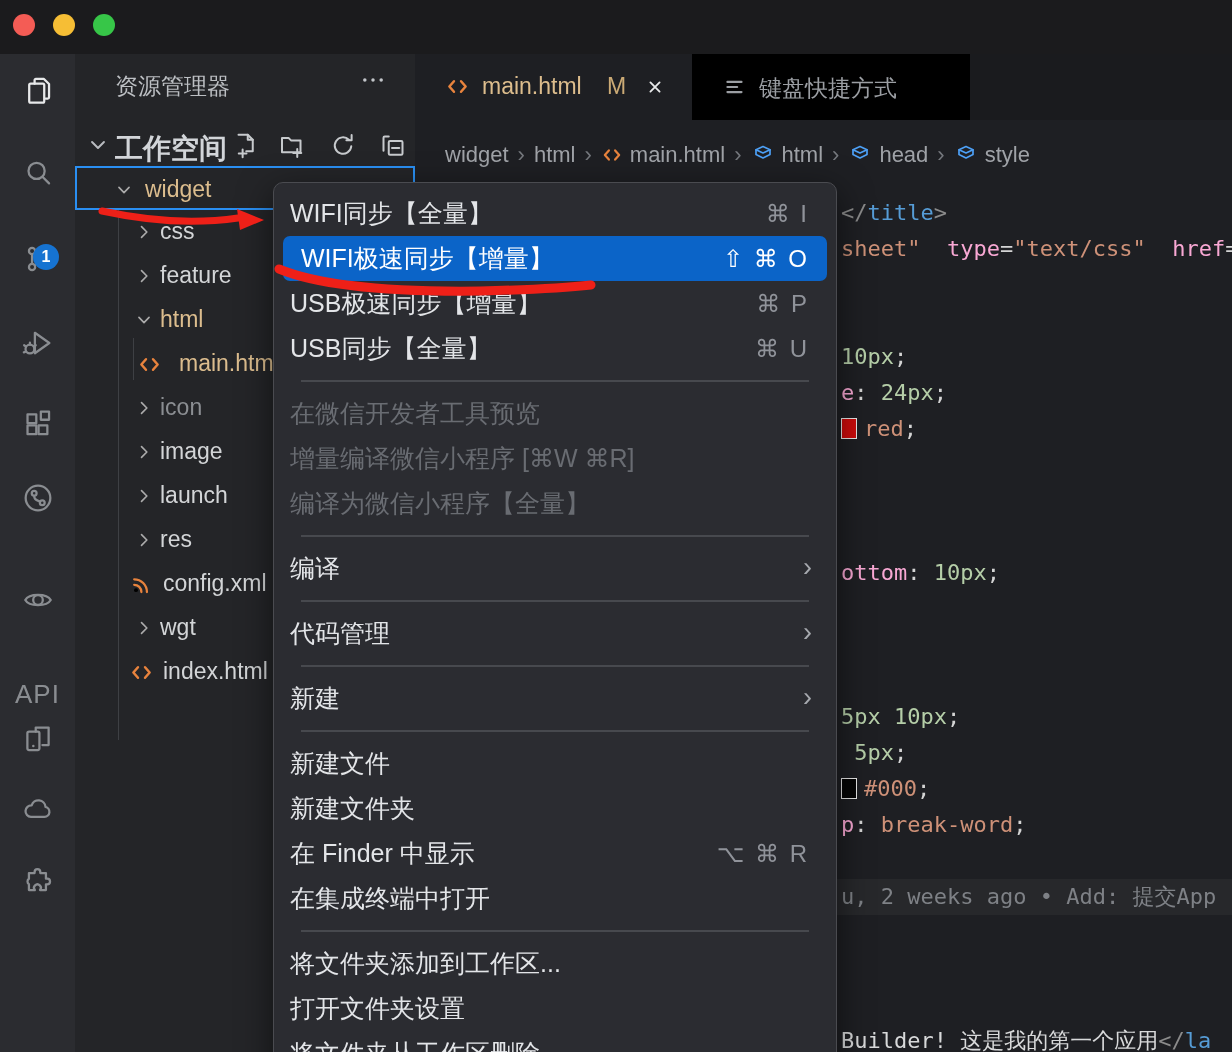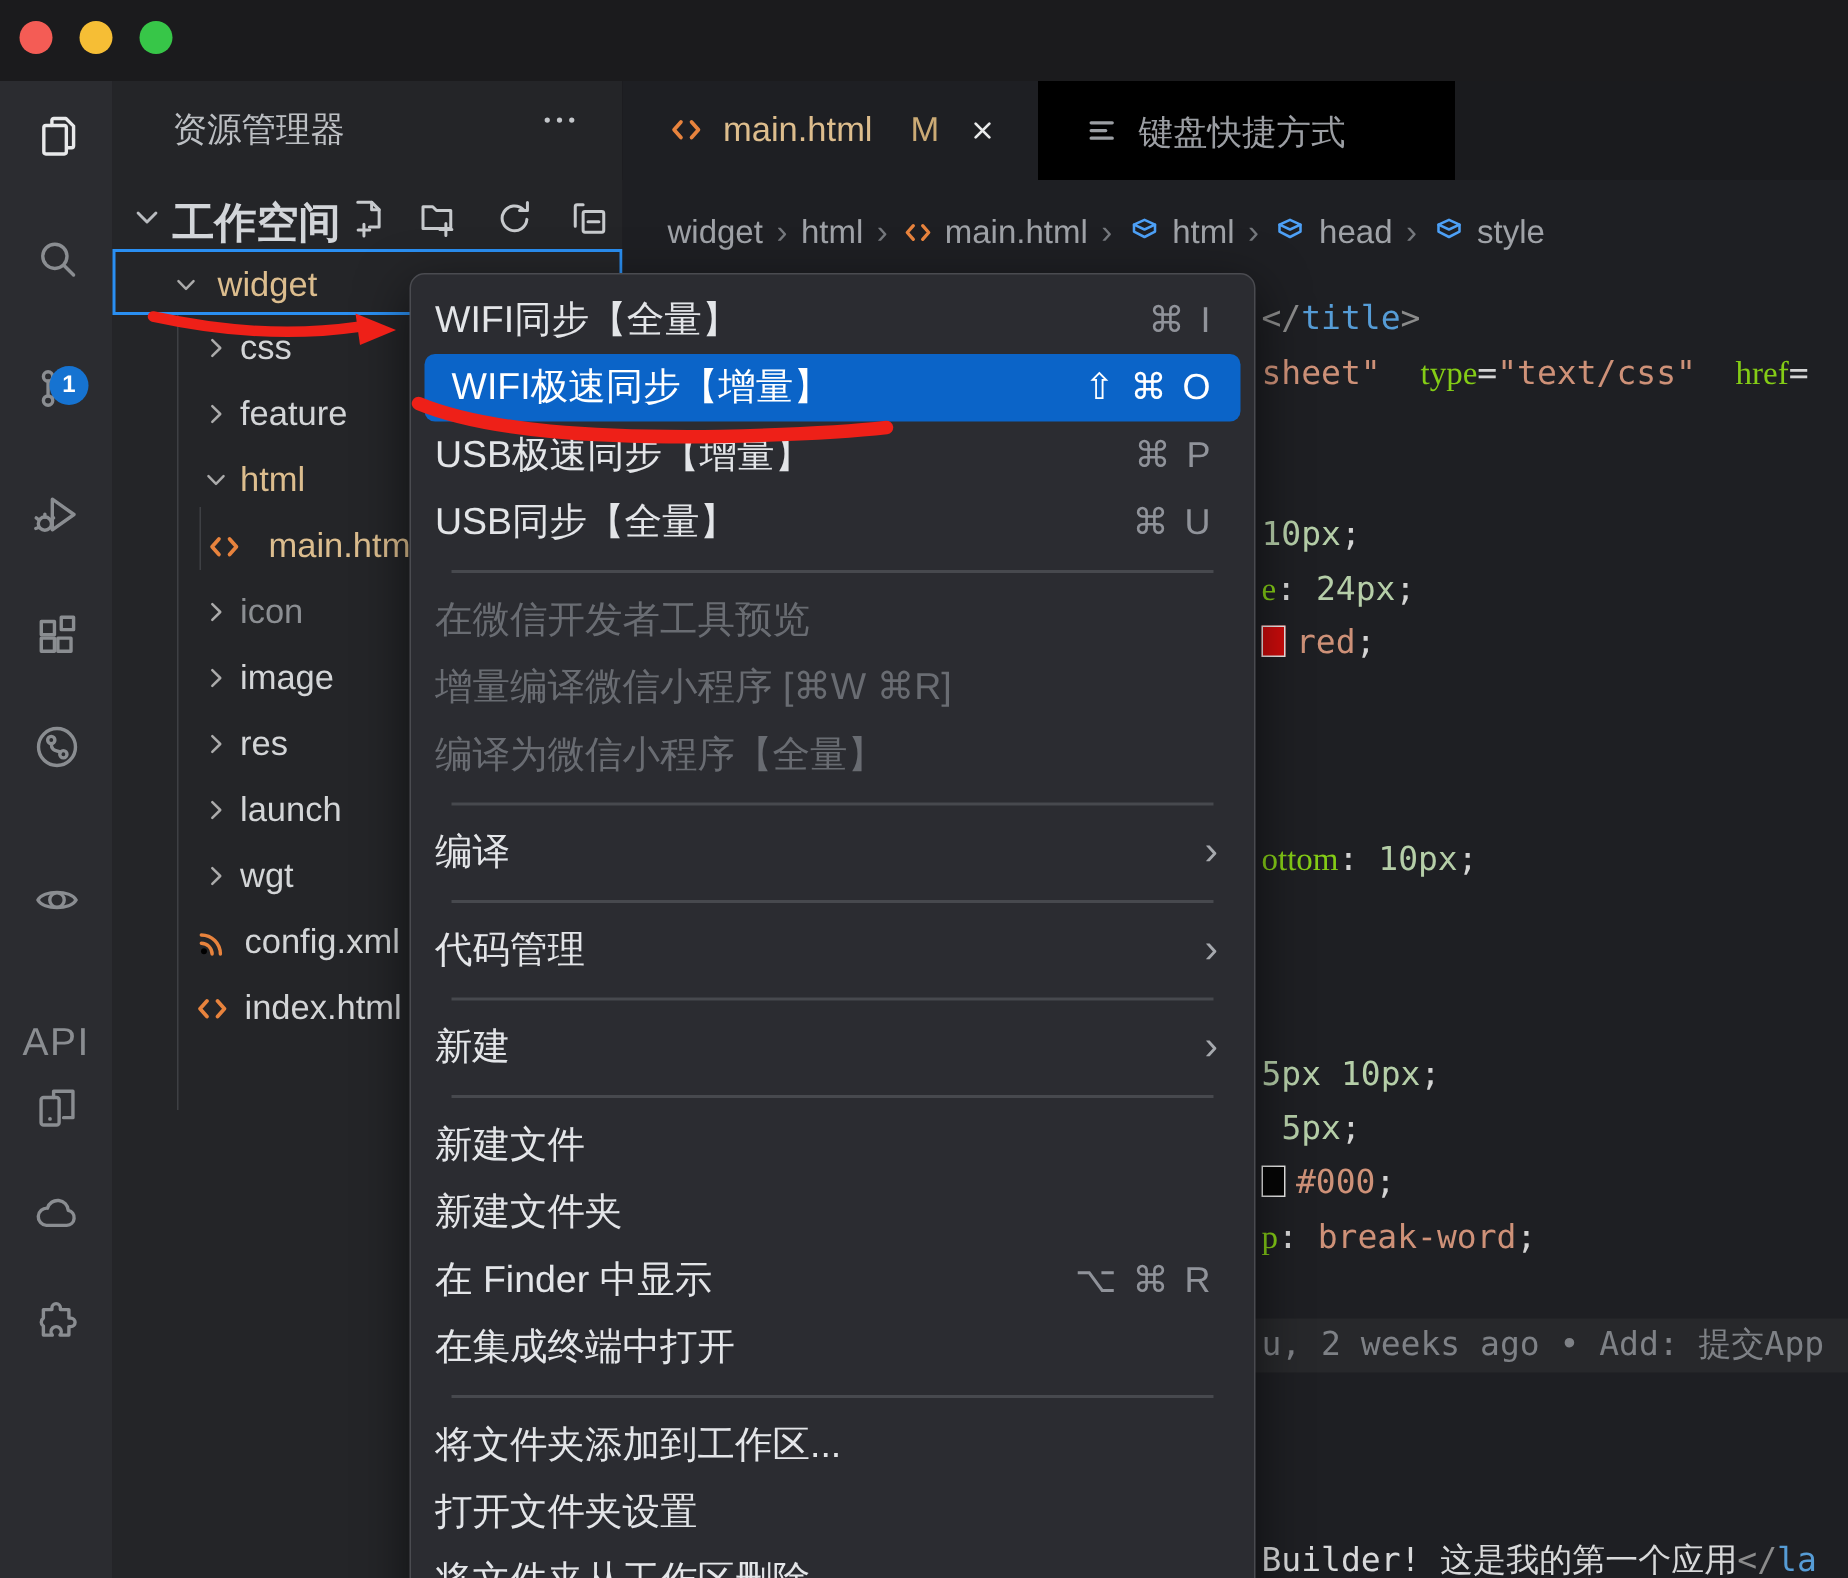--- a/index.html
+++ b/index.html
@@ -48,21 +48,21 @@
   .tab-mod-badge{position:absolute;top:19px;font-size:23px;color:#cbaa75;}
   .tab-close{position:absolute;top:22px;color:#e8e9ea;}
   #breadcrumbs{position:absolute;left:0;top:66px;right:0;height:70px;display:flex;align-items:center;padding-left:30px;gap:9px;font-size:22px;color:#9fa2a7;white-space:nowrap;}
   .bc-sep{color:#75787d;font-size:22px;}
   .bc-item{display:flex;align-items:center;gap:7px;}
   
   #code{position:absolute;left:0;top:136px;right:0;bottom:0;}
   .code-line{position:absolute;left:0;right:0;height:36px;line-height:36px;padding-left:426px;
     font-family:"DejaVu Sans Mono",monospace;font-size:22px;white-space:pre;}
   .code-line.band{background:#27282b;}
-  .c-tag{color:#569cd6;margin-top:24px;}.c-pun{color:#8b8b8b;}.c-attr{color:#84cc16;font-family:Liberation Serif, serif;}
+  .c-tag{color:#569cd6;margin-top:24px;}.c-pun{color:#8b8b8b;}.c-attr{color:#f9a8d4;}
   .c-str{color:#ce9178;}.c-num{color:#b5cea8;}.c-def{color:#d4d4d4;}
   .c-blame{color:#7e8186;}.c-text{color:#d8d9da;}
   .swatch{display:inline-block;width:16px;height:21px;border:1.5px solid #e8e8e8;
     vertical-align:-3px;margin-right:7px;box-sizing:border-box;}
   
   #context-menu{position:absolute;left:273px;top:182px;width:564px;height:900px;z-index:50;
     background:#2b2c31;border:1.5px solid #4a4b50;border-radius:10px;box-sizing:border-box;
     padding-top:8px;box-shadow:0 10px 34px rgba(0,0,0,.55);}
   .menu-item{position:relative;height:45px;line-height:45px;padding:0 16px;font-size:25px;color:#e3e5e8;}
   .menu-item .shortcut{position:absolute;right:27px;top:0;color:#90939a;font-size:24px;letter-spacing:2px;}
@@ -259,46 +259,46 @@
               </svg>
             </span>
             <span class="tree-label " style="left:85px">image</span>
           </div>
           <div class="tree-row">
             <span class="tree-chevron" style="left:58px">
               <svg class="ic" width="22" height="22" viewBox="0 0 24 24" fill="none" stroke="#ababab" stroke-width="1.8" stroke-linecap="round" stroke-linejoin="round">
                 <path d="M9.3 6.2l5.8 5.8-5.8 5.8"></path>
               </svg>
             </span>
+            <span class="tree-label " style="left:85px">launch</span>
+          </div>
+          <div class="tree-row">
+            <span class="tree-chevron" style="left:58px">
+              <svg class="ic" width="22" height="22" viewBox="0 0 24 24" fill="none" stroke="#ababab" stroke-width="1.8" stroke-linecap="round" stroke-linejoin="round">
+                <path d="M9.3 6.2l5.8 5.8-5.8 5.8"></path>
+              </svg>
+            </span>
             <span class="tree-label " style="left:85px">res</span>
-          </div>
-          <div class="tree-row">
-            <span class="tree-chevron" style="left:58px">
-              <svg class="ic" width="22" height="22" viewBox="0 0 24 24" fill="none" stroke="#ababab" stroke-width="1.8" stroke-linecap="round" stroke-linejoin="round">
-                <path d="M9.3 6.2l5.8 5.8-5.8 5.8"></path>
-              </svg>
-            </span>
-            <span class="tree-label " style="left:85px">launch</span>
-          </div>
-          <div class="tree-row">
-            <span class="tree-chevron" style="left:58px">
-              <svg class="ic" width="22" height="22" viewBox="0 0 24 24" fill="none" stroke="#ababab" stroke-width="1.8" stroke-linecap="round" stroke-linejoin="round">
-                <path d="M9.3 6.2l5.8 5.8-5.8 5.8"></path>
-              </svg>
-            </span>
-            <span class="tree-label " style="left:85px">wgt</span>
           </div>
           <div class="tree-row">
             <span class="tree-icon" style="left:54px">
               <svg class="ic" width="25" height="25" viewBox="0 0 24 24" fill="none" stroke="#e8833d" stroke-width="2.2" stroke-linecap="round" stroke-linejoin="round">
                 <circle cx="6.7" cy="17.4" r="1.9" fill="currentColor" stroke="none"></circle>
                 <path d="M5 12.3a6.9 6.9 0 0 1 6.9 6.9M5 7a12.2 12.2 0 0 1 12.2 12.2"></path>
               </svg>
             </span>
             <span class="tree-label " style="left:88px">config.xml</span>
+          </div>
+          <div class="tree-row">
+            <span class="tree-chevron" style="left:58px">
+              <svg class="ic" width="22" height="22" viewBox="0 0 24 24" fill="none" stroke="#ababab" stroke-width="1.8" stroke-linecap="round" stroke-linejoin="round">
+                <path d="M9.3 6.2l5.8 5.8-5.8 5.8"></path>
+              </svg>
+            </span>
+            <span class="tree-label " style="left:85px">wgt</span>
           </div>
           <div class="tree-row">
             <span class="tree-icon" style="left:54px">
               <svg class="ic" width="25" height="25" viewBox="0 0 24 24" fill="none" stroke="#e8833d" stroke-width="2.4" stroke-linecap="round" stroke-linejoin="round">
                 <path d="M8.6 7 4.2 12l4.4 5M15.4 7l4.4 5-4.4 5"></path>
               </svg>
             </span>
             <span class="tree-label " style="left:88px">index.html</span>
           </div>
         </div>

